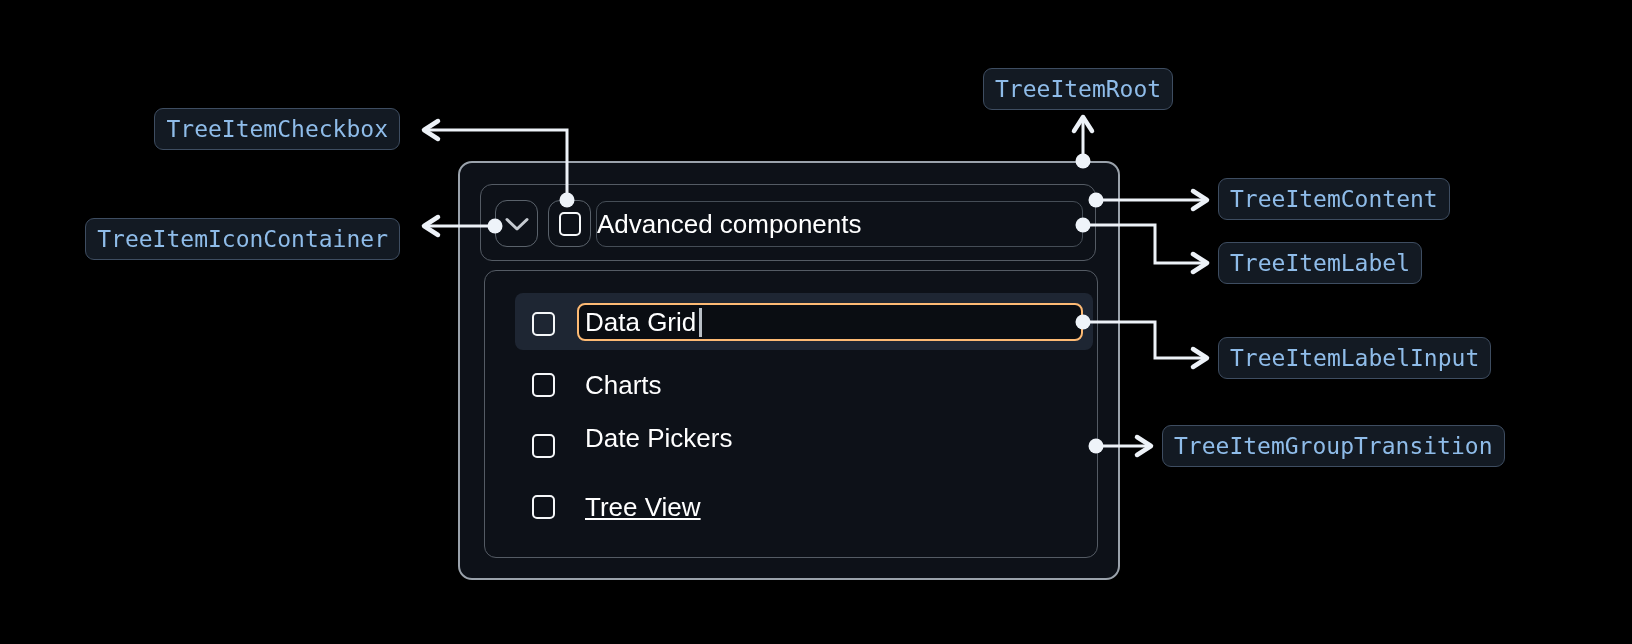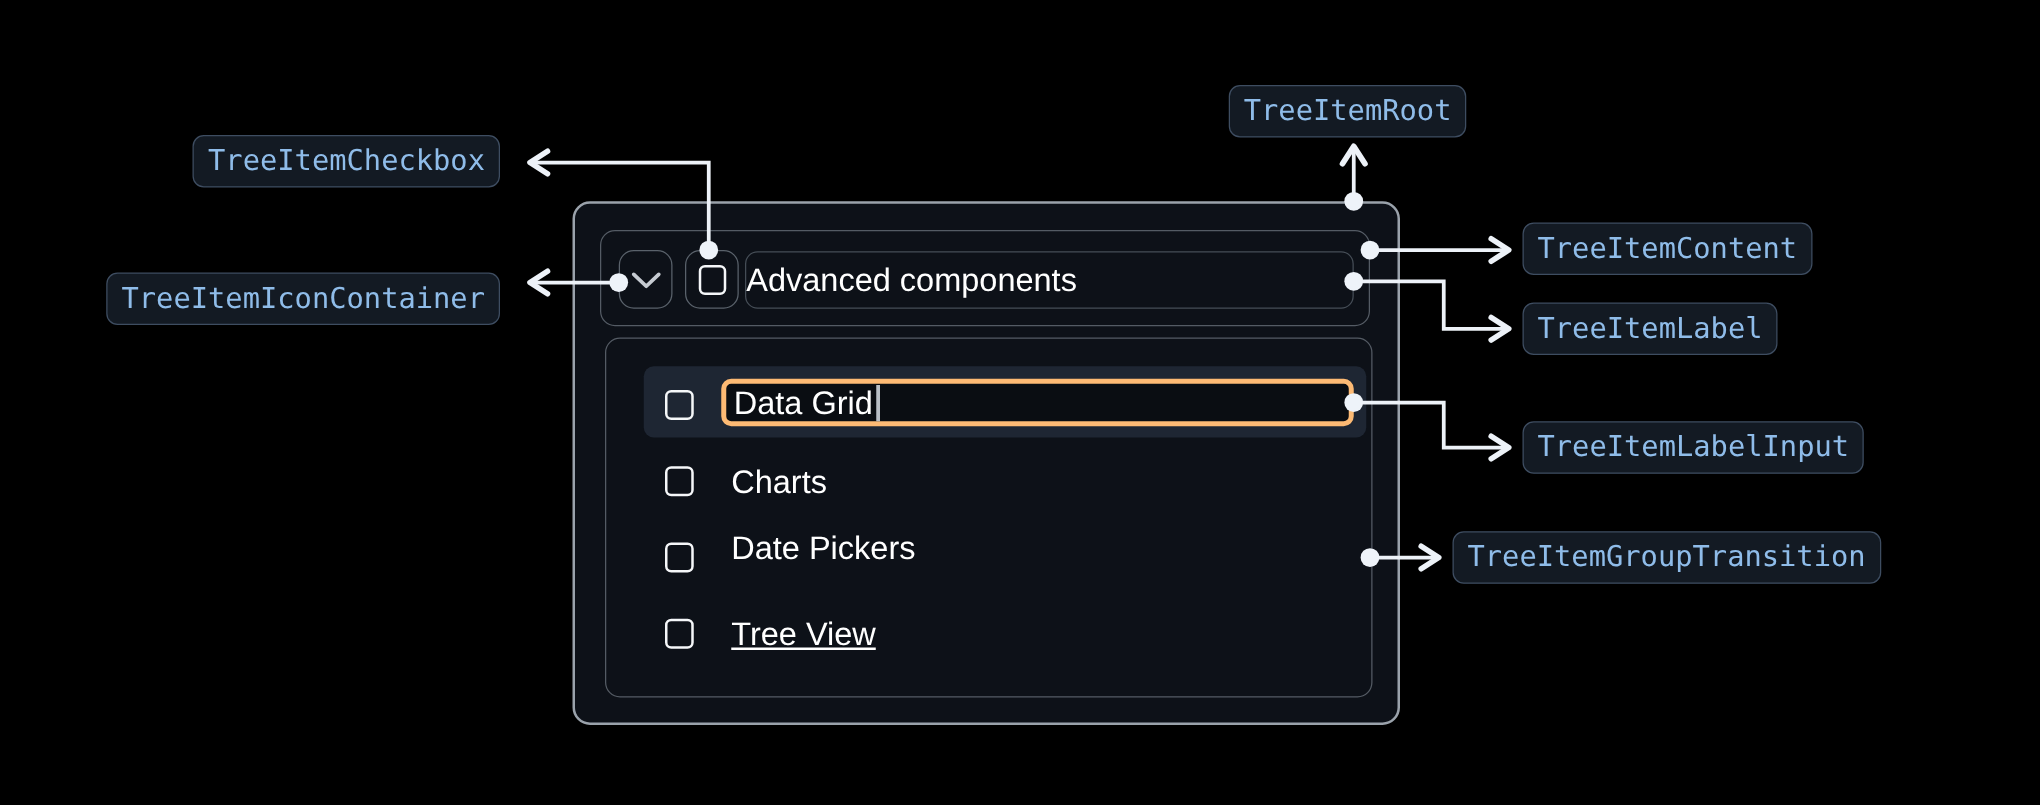--- a/index.html
+++ b/index.html
@@ -116,21 +116,21 @@
   }
   #cb-row-0 { top: 312px; }
   #cb-row-1 { top: 373px; }
   #cb-row-2 { top: 434px; }
   #cb-row-3 { top: 495px; }
   .label-input {
     position: absolute;
     left: 577px; top: 303px;
     width: 506px; height: 38px;
     background: #0a0d12;
-    border: 4px solid #fdba74;
+    border: 2px solid #fdba74;
     border-radius: 8px;
     display: flex;
     align-items: center;
     padding-left: 6px;
     color: #ffffff;
     font-size: 26px;
     z-index: 3;
   }
   .caret {
     display: inline-block;

